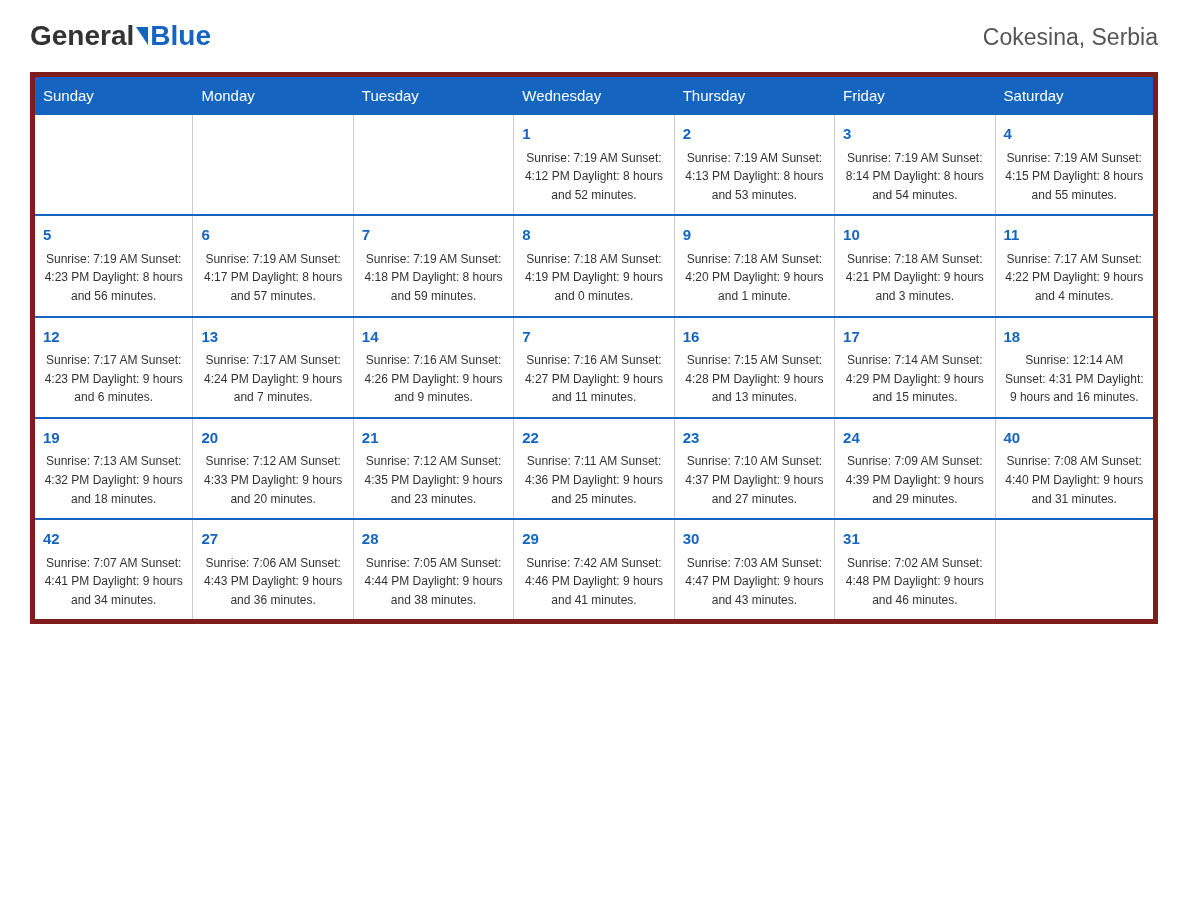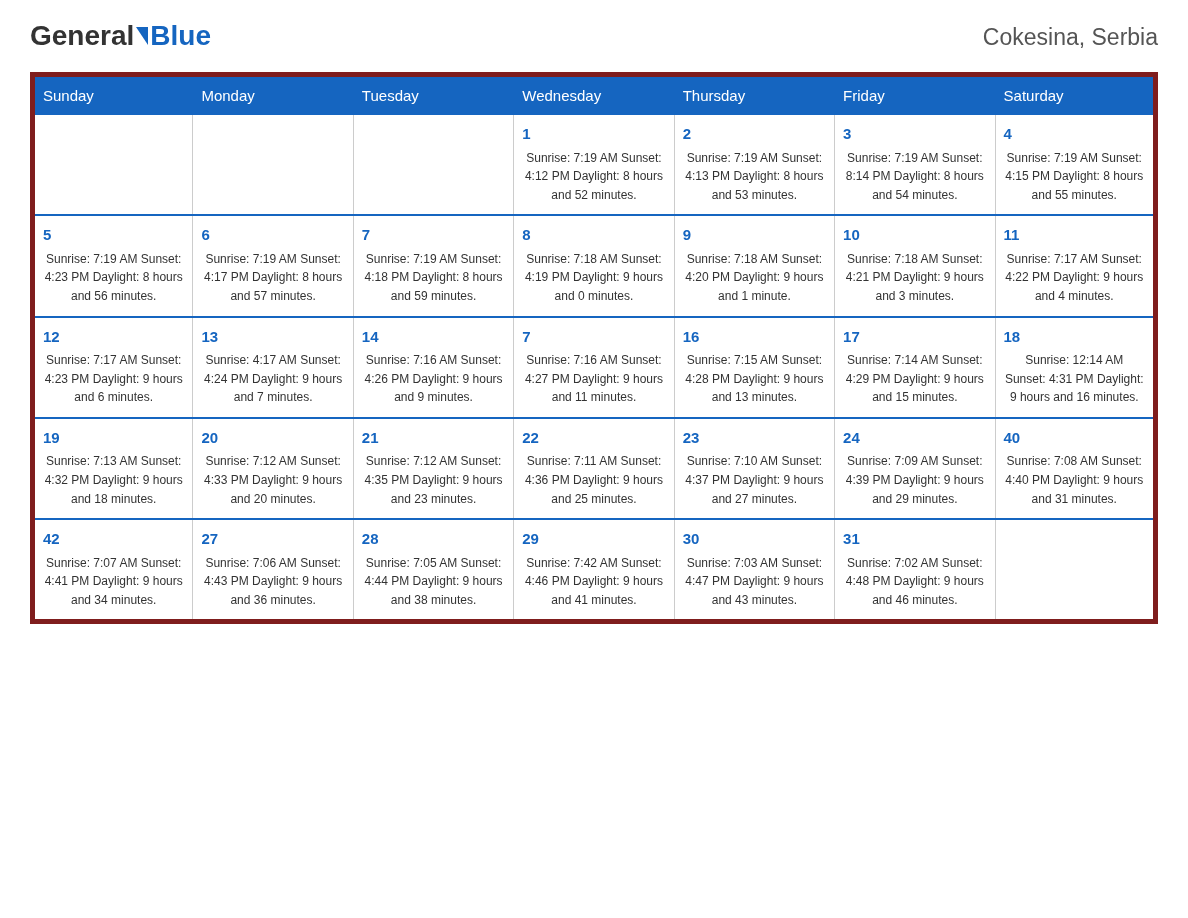--- a/index.html
+++ b/index.html
@@ -215,21 +215,21 @@
       <tr>
         <td>
           <span class="day-number">12</span>
           <div class="day-info">Sunrise: 7:17 AM
 Sunset: 4:23 PM
 Daylight: 9 hours
 and 6 minutes.</div>
         </td>
         <td>
           <span class="day-number">13</span>
-          <div class="day-info">Sunrise: 4:17 AM
+          <div class="day-info">Sunrise: 7:17 AM
 Sunset: 4:24 PM
 Daylight: 9 hours
 and 7 minutes.</div>
         </td>
         <td>
           <span class="day-number">14</span>
           <div class="day-info">Sunrise: 7:16 AM
 Sunset: 4:26 PM
 Daylight: 9 hours
 and 9 minutes.</div>

